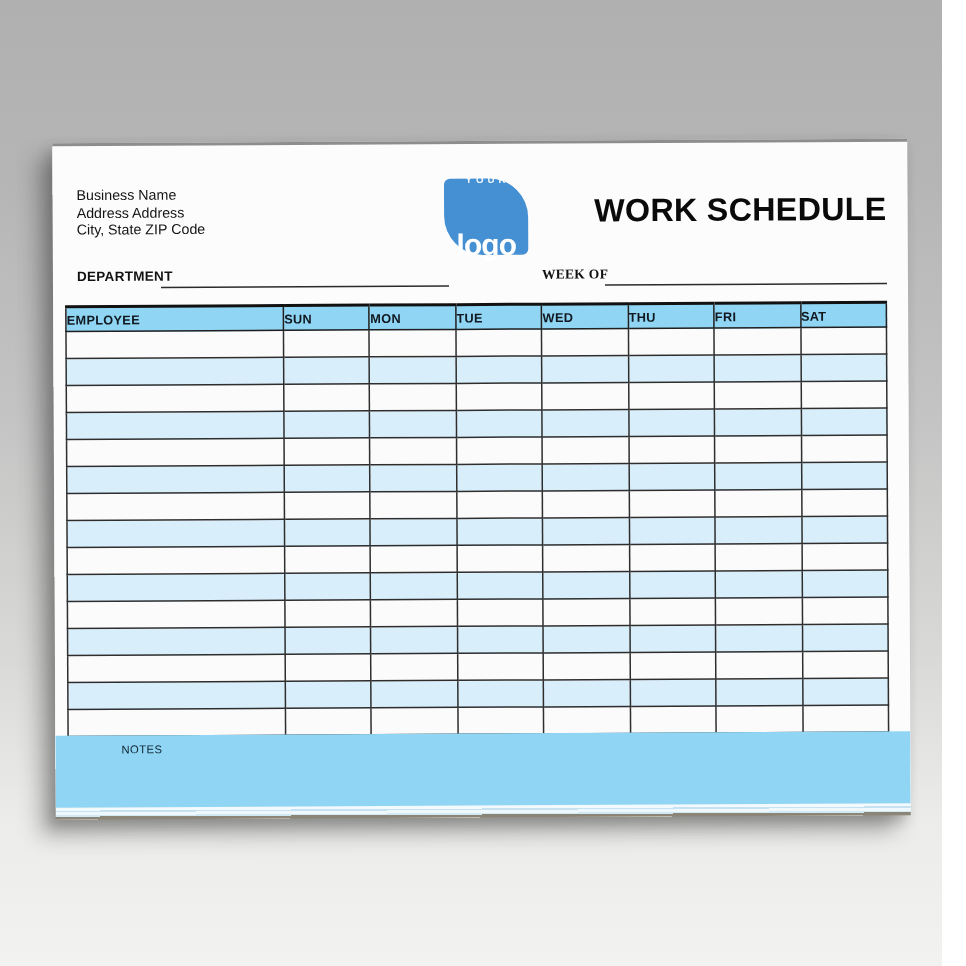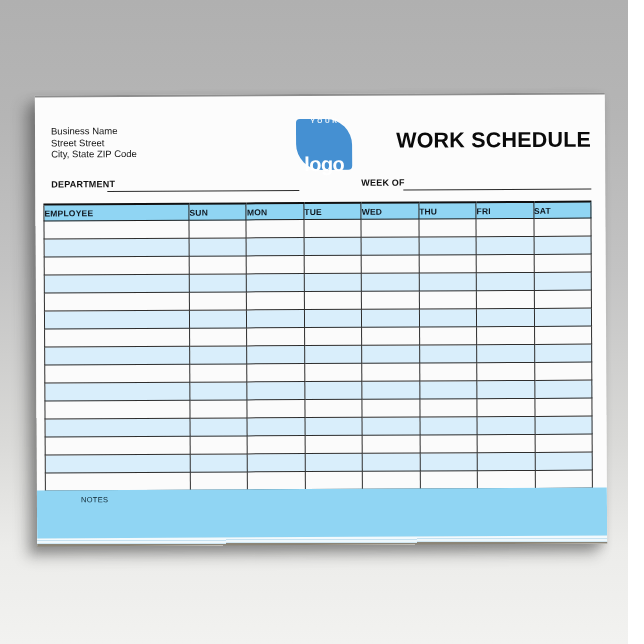--- a/index.html
+++ b/index.html
@@ -58,21 +58,21 @@
   }
   .field-line{
     position:absolute;top:94px;height:0;border-bottom:1.5px solid #2b2b2b;
   }
   .field-value{
     position:absolute;top:82px;font-size:9px;color:#111;white-space:nowrap;
   }
   .dept-label{left:16px;}
   .dept-line{left:72px;width:192px;}
   .dept-value{left:80px;}
-  .week-label{left:326px;}
+  .week-label{left:326px;font-family:Liberation Serif, serif;}
   .week-line{left:368px;width:188px;}
   .week-value{left:376px;}
   table.sched{
     position:absolute;left:8px;top:106px;width:548px;
     border-collapse:collapse;table-layout:fixed;
   }
   table.sched col.emp{width:145px;}
   table.sched th{
     height:15px;padding:0;
     background:var(--header-blue,#90d5f3);
@@ -102,21 +102,21 @@
 </style>
 </head>
 <body>
 
 <div class="scene">
   <div class="pad-wrap">
     <div class="pad">
 
       <div class="biz">
         <div>Business Name</div>
-        <div>Street Street</div>
+        <div>Address Address</div>
         <div>City, State ZIP Code</div>
       </div>
 
       <div class="logo">
         <div class="logo-your">YOUR</div>
         <div class="logo-main">logo</div>
       </div>
 
       <div class="title">WORK SCHEDULE</div>
 

